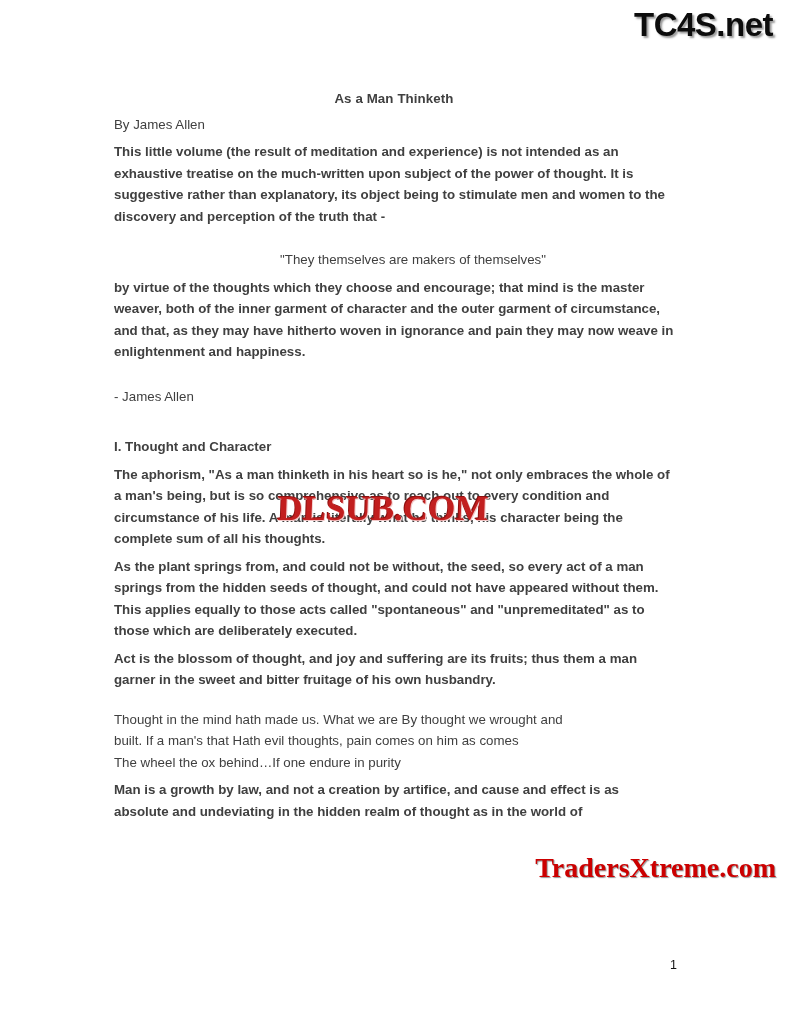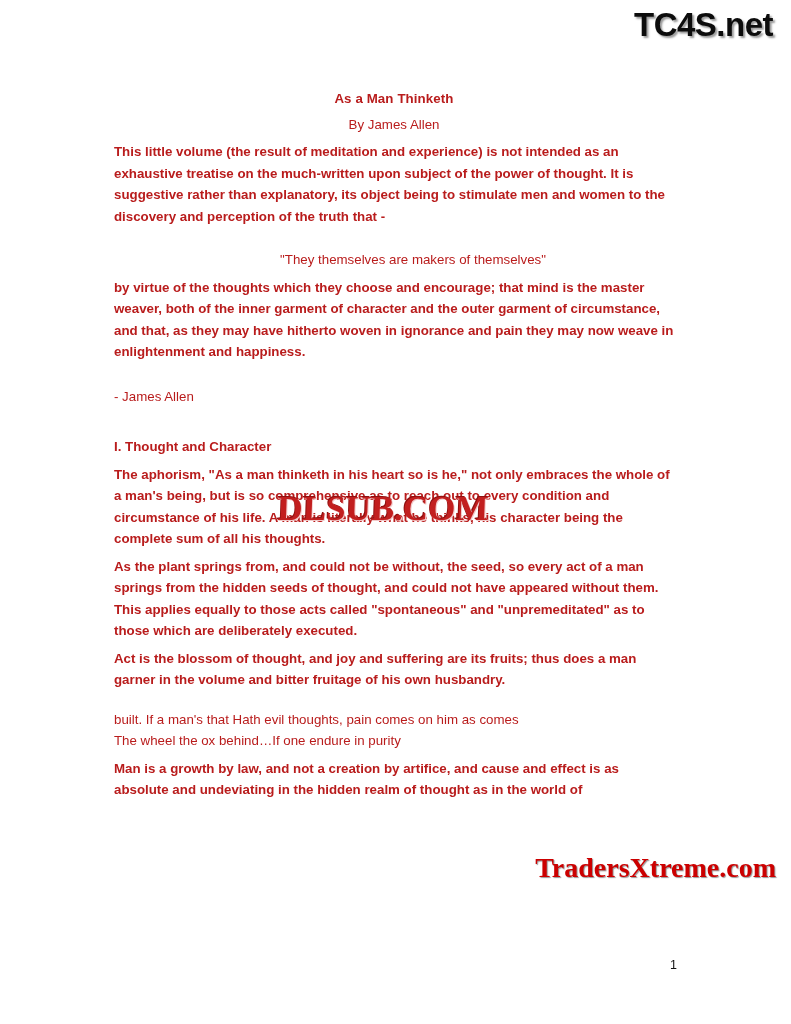--- a/index.html
+++ b/index.html
@@ -34,34 +34,34 @@
     text-shadow: 2px 2px 2px rgba(120,120,120,0.75);
     white-space: nowrap;
   }
 
   
   .doc {
     position: absolute;
     left: 114px;
     top: 88px;
     width: 560px;
-    color: #b91c1c;
+    color: #404040;
     font-size: 13.3px;
     line-height: 21.5px;
   }
 
   .title {
     text-align: center;
     font-weight: bold;
     font-size: 13.3px;
     margin: 0 0 0 0;
     letter-spacing: 0.1px;
   }
   .byline {
-    text-align: center;
+    text-align: left;
     font-size: 13.3px;
     margin: 4px 0 0 0;
   }
 
   h2.section {
     font-size: 13.3px;
     font-weight: bold;
     margin: 29px 0 0 0;
   }
 
@@ -148,23 +148,24 @@
     <p class="para">by virtue of the thoughts which they choose and encourage; that mind is the master weaver, both of the inner garment of character and the outer garment of circumstance, and that, as they may have hitherto woven in ignorance and pain they may now weave in enlightenment and happiness.</p>
 
     <div class="signature">- James Allen</div>
 
     <h2 class="section">I. Thought and Character</h2>
 
     <p class="para">The aphorism, "As a man thinketh in his heart so is he," not only embraces the whole of a man's being, but is so comprehensive as to reach out to every condition and circumstance of his life. A man is literally what he thinks, his character being the complete sum of all his thoughts.</p>
 
     <p class="para">As the plant springs from, and could not be without, the seed, so every act of a man springs from the hidden seeds of thought, and could not have appeared without them. This applies equally to those acts called "spontaneous" and "unpremeditated" as to those which are deliberately executed.</p>
 
-    <p class="para">Act is the blossom of thought, and joy and suffering are its fruits; thus does a man garner in the volume and bitter fruitage of his own husbandry.</p>
+    <p class="para">Act is the blossom of thought, and joy and suffering are its fruits; thus them a man garner in the sweet and bitter fruitage of his own husbandry.</p>
 
     <div class="verse">
+      <div>Thought in the mind hath made us. What we are By thought we wrought and</div>
       <div>built. If a man's that Hath evil thoughts, pain comes on him as comes</div>
       <div>The wheel the ox behind…If one endure in purity</div>
     </div>
 
     <p class="para">Man is a growth by law, and not a creation by artifice, and cause and effect is as absolute and undeviating in the hidden realm of thought as in the world of</p>
 
   </div>
 
   <div class="wm-center">DLSUB.COM</div>
 

